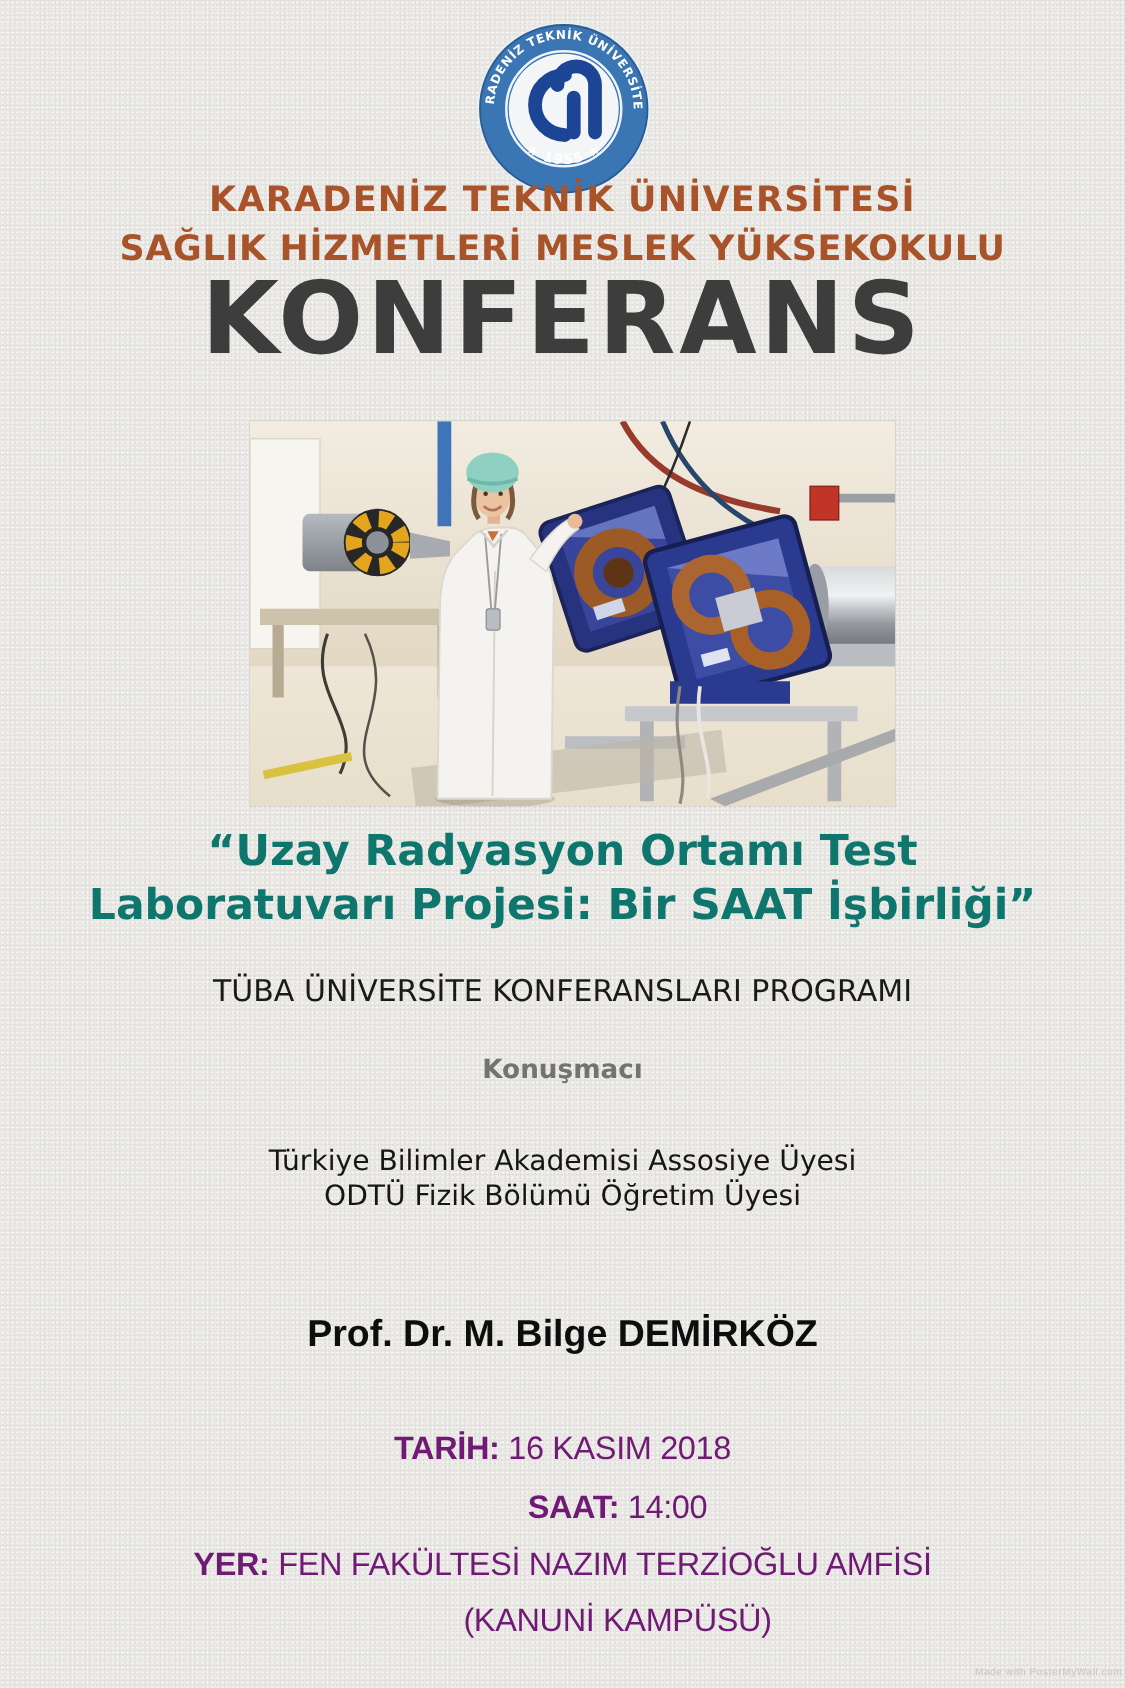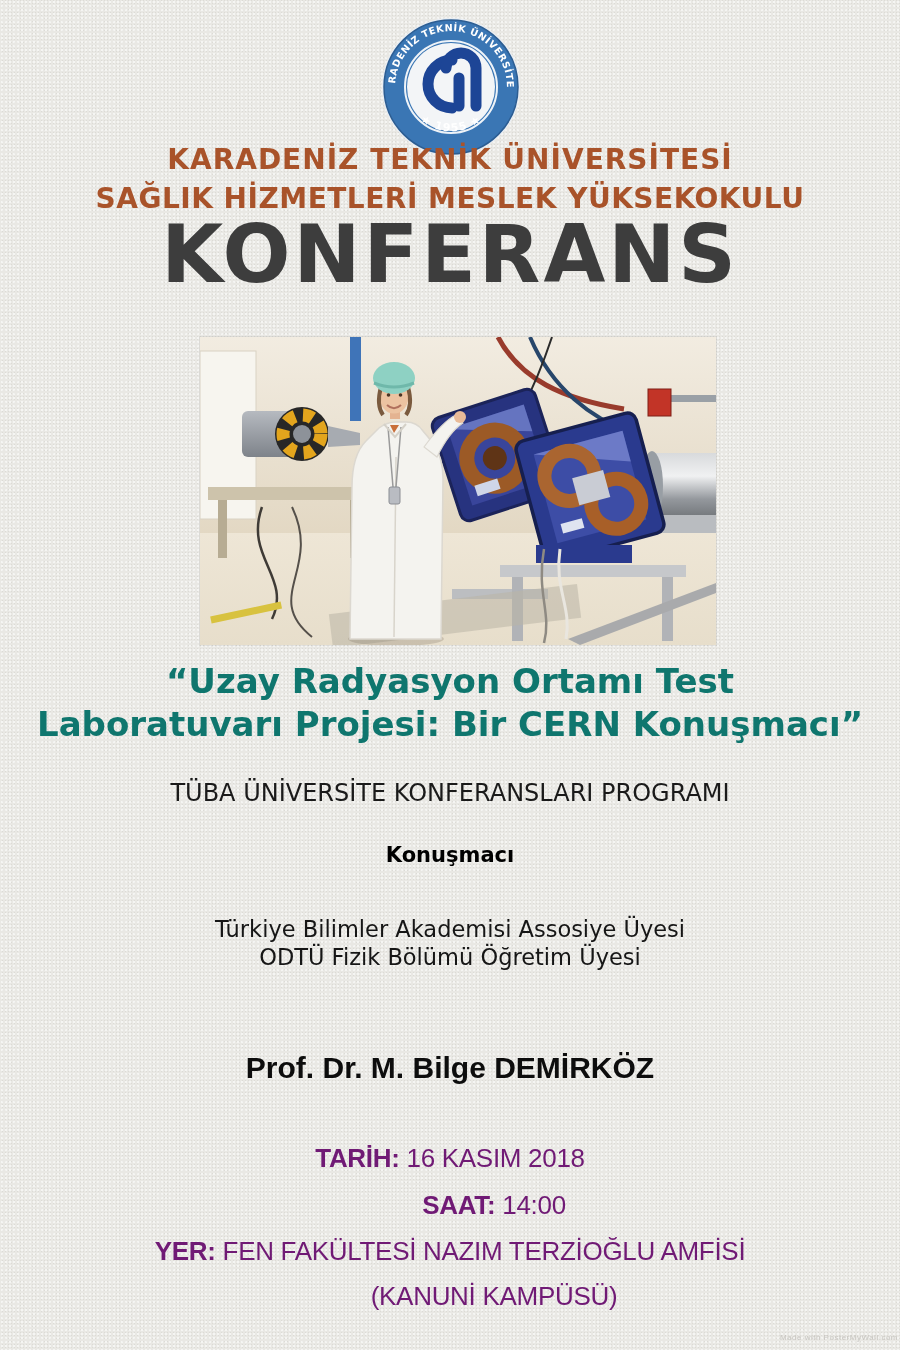--- a/index.html
+++ b/index.html
@@ -18,21 +18,21 @@
   .uni-line{
     top:143px;font-size:28px;font-weight:bold;letter-spacing:1px;color:#a9532a;
   }
   .school-line{top:182px;font-size:28px;font-weight:bold;letter-spacing:.5px;color:#a9532a;}
   .konferans{
     top:208px;font-size:80px;font-weight:bold;letter-spacing:3px;color:#3d3d3d;
   }
   .photo-wrap{left:200px;top:337px;width:516px;height:308px;box-shadow:0 0 0 1px rgba(0,0,0,.06);}
   .talk-title{top:660px;font-size:34px;line-height:43px;font-weight:bold;color:#0f766e;}
   .program{top:779px;font-size:24px;color:#1a1a1a;}
-  .speaker-heading{top:843px;font-size:21px;font-weight:bold;color:#000000;}
+  .speaker-heading{top:843px;font-size:21px;font-weight:bold;color:#737373;}
   .affiliation{top:915px;font-size:22.5px;line-height:28px;color:#161616;}
   .speaker-name{top:1051px;font-size:30px;font-weight:bold;color:#0d0d0d;font-family:"Liberation Sans",sans-serif;}
   .detail-row{font-size:26px;color:#701a75;font-family:"Liberation Sans",sans-serif;letter-spacing:-0.3px;}
   .detail-row .lbl{font-weight:bold;}
   .detail-row .val{font-weight:normal;}
   .d0{top:1143px;} .d1{top:1190px;margin-left:44px;} .d2{top:1236px;} .d3{top:1281px;padding-left:44px;}
   .watermark{
     right:2px;top:1333px;font-size:8px;color:#c7c5c0;letter-spacing:.5px;
     font-family:"Liberation Sans",sans-serif;
   }
@@ -170,21 +170,21 @@
       <path d="M 174,46 Q 194,54 214,46" stroke="#6fb8aa" stroke-width="3" fill="none"></path>
       <circle cx="188.5" cy="58" r="1.8" fill="#4a3525"></circle>
       <circle cx="200.5" cy="58" r="1.8" fill="#4a3525"></circle>
       <path d="M 187,68 Q 194,74.5 201,68" stroke="#b0705d" stroke-width="2" fill="none"></path>
     </g>
   </svg>
 </div>
 
 <div class="abs center talk-title">
   <div>“Uzay Radyasyon Ortamı Test</div>
-  <div>Laboratuvarı Projesi: Bir CERN Konuşmacı”</div>
+  <div>Laboratuvarı Projesi: Bir SAAT İşbirliği”</div>
 </div>
 
 <div class="abs center program">TÜBA ÜNİVERSİTE KONFERANSLARI PROGRAMI</div>
 
 <div class="abs center speaker-heading">Konuşmacı</div>
 
 <div class="abs center affiliation">
   <div>Türkiye Bilimler Akademisi Assosiye Üyesi</div>
   <div>ODTÜ Fizik Bölümü Öğretim Üyesi</div>
 </div>

